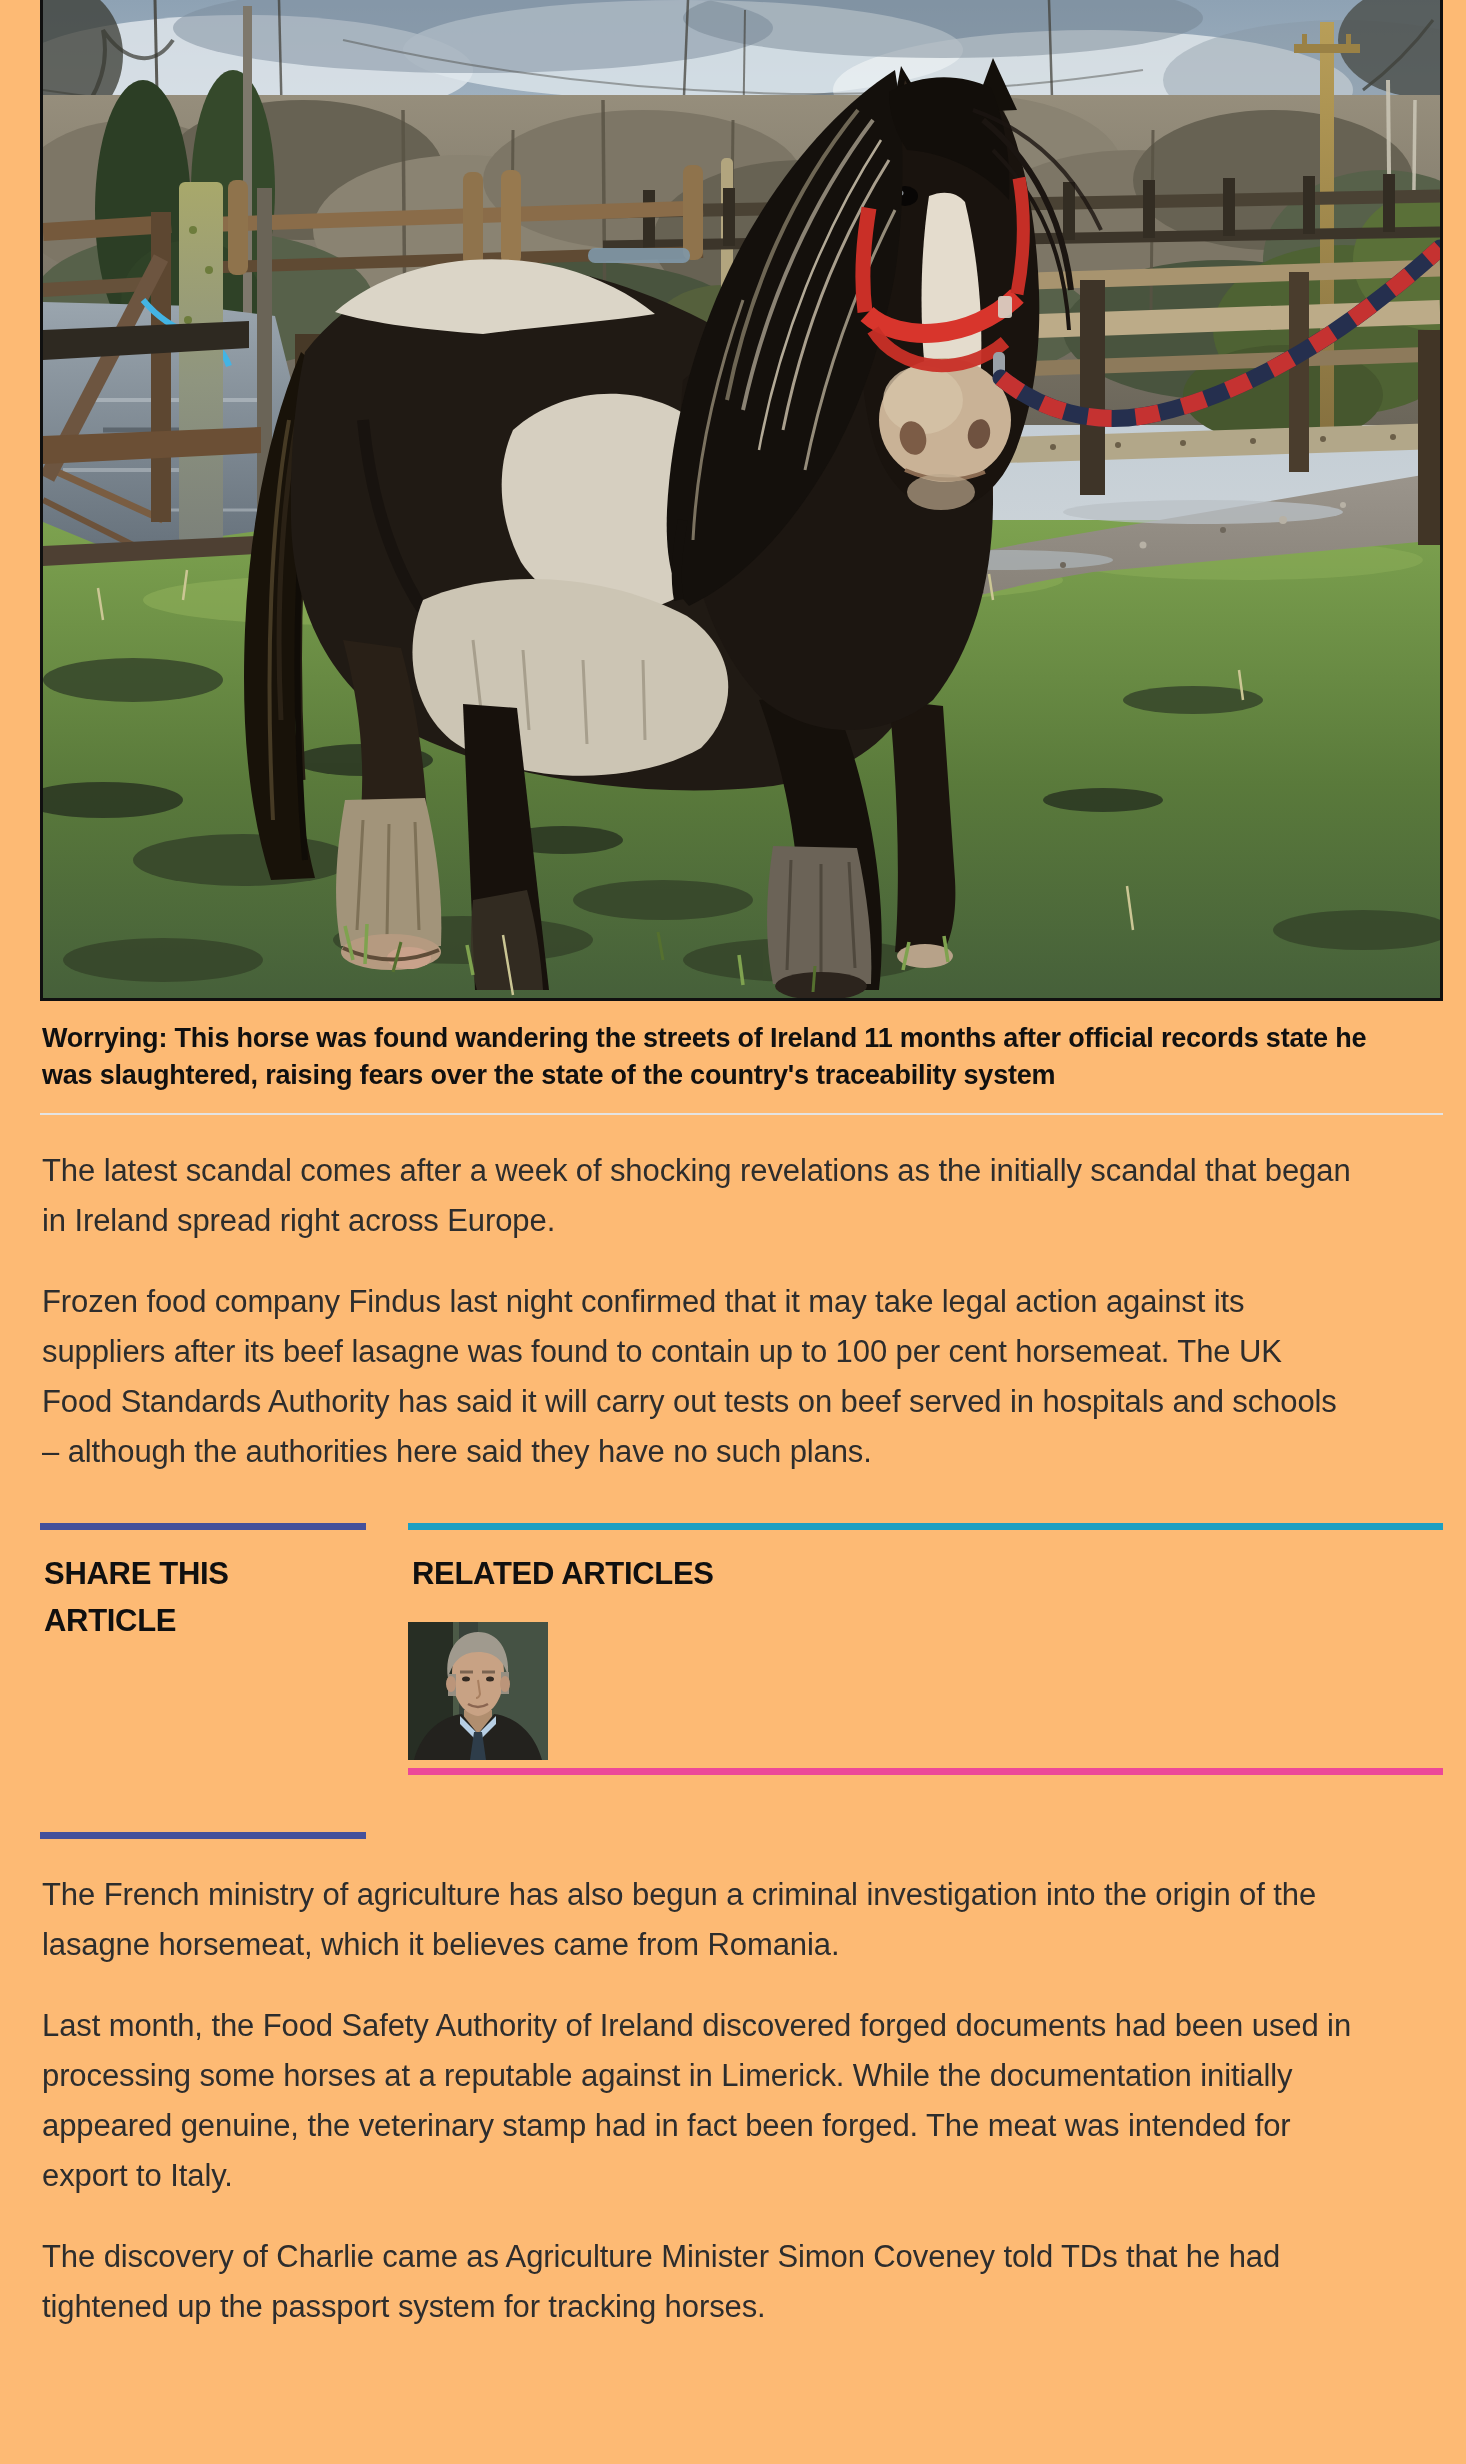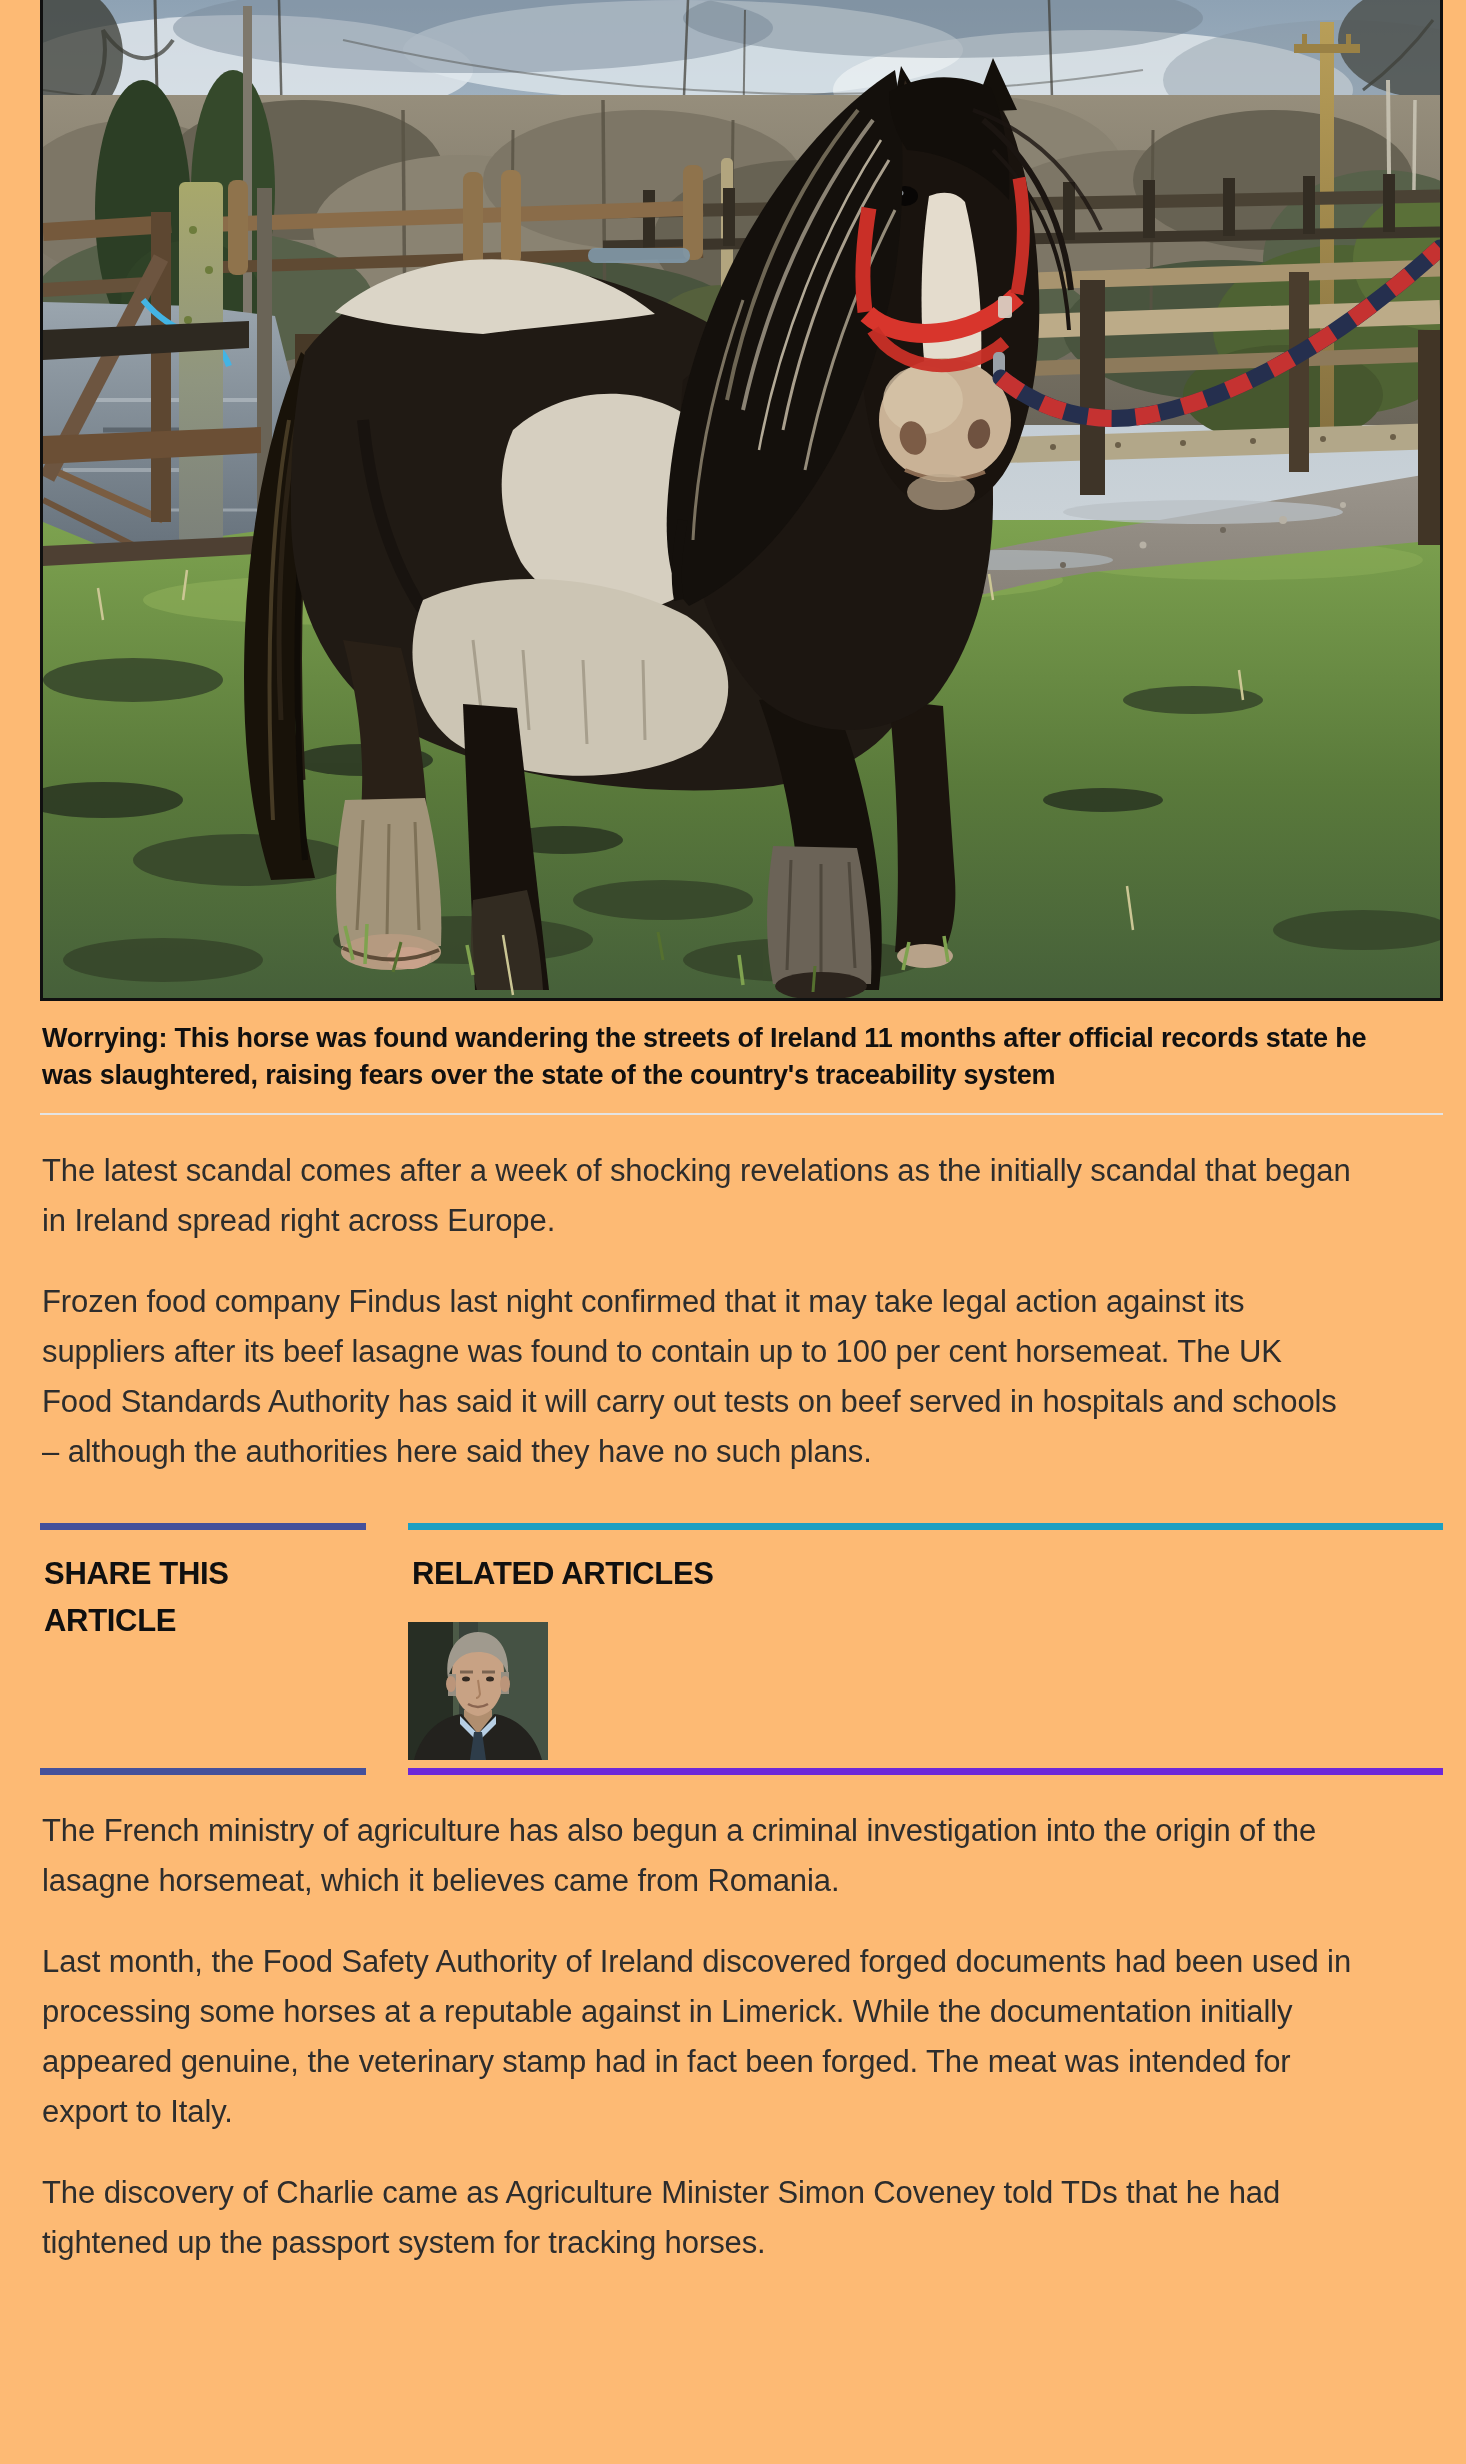--- a/index.html
+++ b/index.html
@@ -16,26 +16,26 @@
     font-size:27px;line-height:37px;font-weight:bold;color:#101010;letter-spacing:-.2px;}
 
   .rule{margin:19px 23px 0 40px;border:none;border-top:2px solid #e4e4e4;height:0;}
 
   
   .body-copy p{margin:31px 112px 0 42px;max-width:1330px;
     font-size:31px;line-height:50px;font-weight:300;color:#2d2d2d;letter-spacing:-.1px;}
 
   
   .mid-row{display:flex;margin:46px 23px 0 40px;gap:42px;}
-  .share-box{width:326px;box-sizing:border-box;height:252px;
+  .share-box{width:326px;box-sizing:border-box;height:316px;
     border-top:7px solid #45519b;border-bottom:7px solid #45519b;}
   .share-box h2,.related-box h2{margin:20px 0 0 4px;font-size:31px;line-height:47px;
     font-weight:bold;color:#101010;letter-spacing:-.3px;}
   .related-box{flex:1;box-sizing:border-box;height:252px;
-    border-top:7px solid #1d9fc2;border-bottom:7px solid #6d28d9;}
+    border-top:7px solid #1d9fc2;border-bottom:7px solid #ec4899;}
   .related-item{display:flex;margin:25px 0 0 0;gap:22px;text-decoration:none;color:inherit;cursor:pointer;}
   .thumb{width:140px;height:138px;flex:0 0 auto;overflow:hidden;}
   .thumb svg{display:block;width:140px;height:138px;}
   .related-title{display:block;width:360px;padding-top:10px;font-size:26px;line-height:38px;
     font-weight:bold;color:#141414;letter-spacing:-.2px;}
 </style>
 </head>
 <body>
 
 <div class="page">

